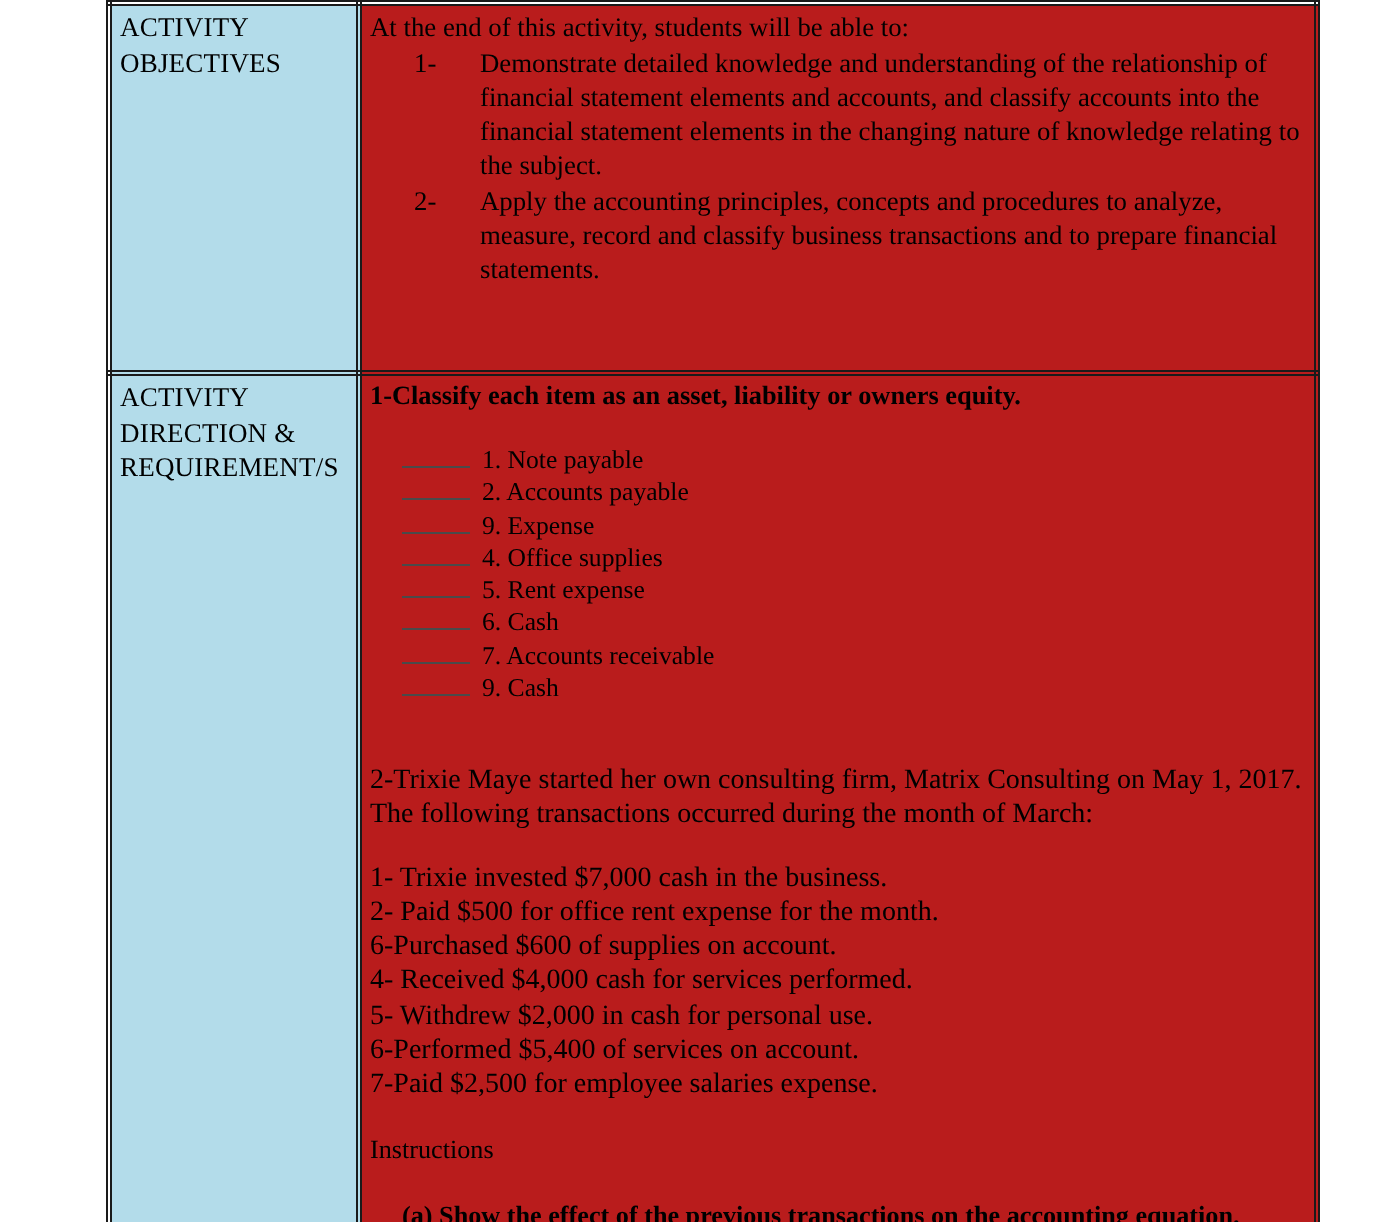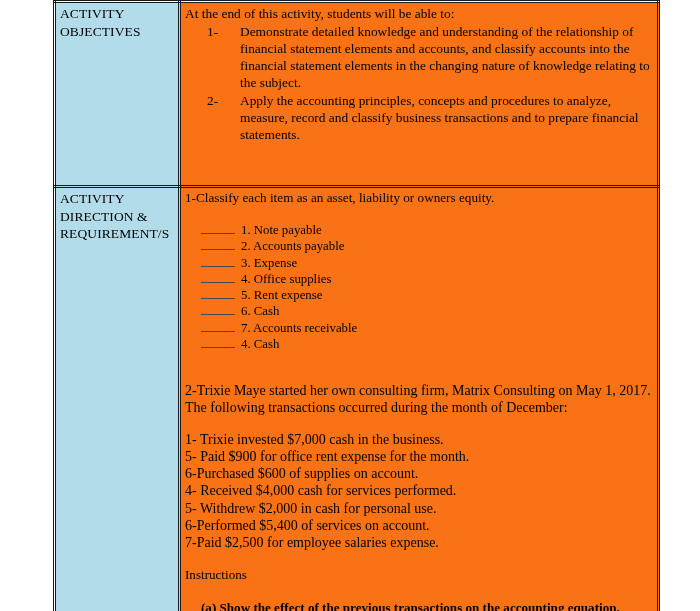--- a/index.html
+++ b/index.html
@@ -35,21 +35,21 @@
     border-top: 3px double #1a1a1a;
     border-bottom: 3px double #1a1a1a;
   }
   td.label-cell {
     width: 115px;
     background: #b3dcea;
     padding: 2px 3px 4px 4px;
   }
   td.body-cell {
     width: 466px;
-    background: #f97316;
+    background: #b91c1c;
     padding: 2px 6px 4px 4px;
   }
   tr.row-objectives td.label-cell { height: 176px; }
   tr.row-objectives td.body-cell  { height: 176px; }
   tr.row-direction td.label-cell { height: 430px; }
   tr.row-direction td.body-cell  { height: 430px; }
 
   .label-line {
     font-size: 13.5px;
     line-height: 17.5px;
@@ -72,21 +72,21 @@
     padding-left: 55px;
     margin-bottom: 1px;
     text-align: left;
   }
   .obj-item .marker {
     position: absolute;
     left: 22px;
     top: 0;
   }
   .sec-head {
-    font-weight: normal;
+    font-weight: bold;
     font-size: 13.2px;
     line-height: 16px;
     margin: 0 0 1px 0;
   }
   .classify-list {
     margin: 16px;
     padding: 0;
     list-style: none;
   }
   .classify-item {
@@ -159,48 +159,48 @@
         <td class="body-cell">
           <p class="sec-head">1-Classify each item as an asset, liability or owners equity.</p>
           <ul class="classify-list">
             <li class="classify-item">
               <span class="blank-rule"></span><span>1. Note payable</span>
             </li>
             <li class="classify-item">
               <span class="blank-rule"></span><span>2. Accounts payable</span>
             </li>
             <li class="classify-item">
-              <span class="blank-rule"></span><span>3. Expense</span>
+              <span class="blank-rule"></span><span>9. Expense</span>
             </li>
             <li class="classify-item">
               <span class="blank-rule"></span><span>4. Office supplies</span>
             </li>
             <li class="classify-item">
               <span class="blank-rule"></span><span>5. Rent expense</span>
             </li>
             <li class="classify-item">
               <span class="blank-rule"></span><span>6. Cash</span>
             </li>
             <li class="classify-item">
               <span class="blank-rule"></span><span>7. Accounts receivable</span>
             </li>
             <li class="classify-item">
-              <span class="blank-rule"></span><span>4. Cash</span>
+              <span class="blank-rule"></span><span>9. Cash</span>
             </li>
           </ul>
 
           <div class="spacer-md"></div>
 
           <p class="para">2-Trixie Maye started her own consulting firm, Matrix Consulting on May 1, 2017.</p>
-          <p class="para">The following transactions occurred during the month of December:</p>
+          <p class="para">The following transactions occurred during the month of March:</p>
 
           <div class="spacer-md"></div>
 
           <p class="txn">1- Trixie invested $7,000 cash in the business.</p>
-          <p class="txn">5- Paid $900 for office rent expense for the month.</p>
+          <p class="txn">2- Paid $500 for office rent expense for the month.</p>
           <p class="txn">6-Purchased $600 of supplies on account.</p>
           <p class="txn">4- Received $4,000 cash for services performed.</p>
           <p class="txn">5- Withdrew $2,000 in cash for personal use.</p>
           <p class="txn">6-Performed $5,400 of services on account.</p>
           <p class="txn">7-Paid $2,500 for employee salaries expense.</p>
 
           <div class="spacer-md"></div>
 
           <p class="instr-head">Instructions</p>
           <p class="instr">(a) Show the effect of the previous transactions on the accounting equation.</p>

